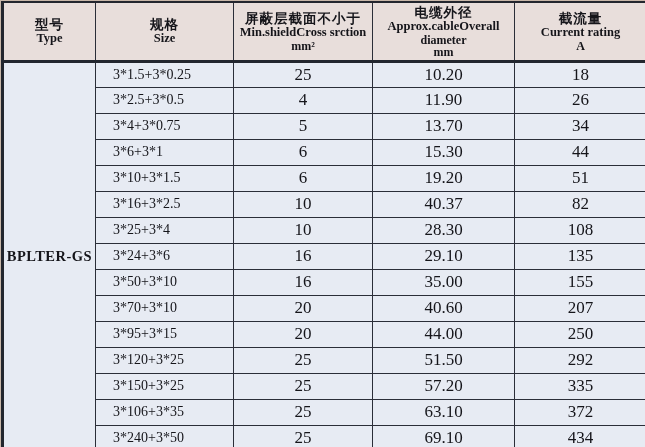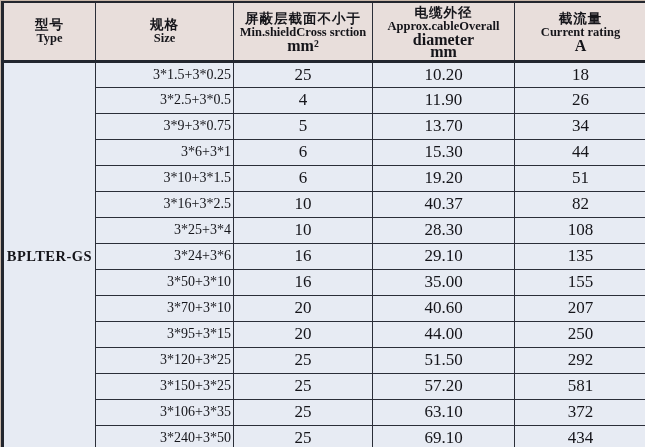--- a/index.html
+++ b/index.html
@@ -38,37 +38,37 @@
   thead th {
     background: #e8dedb;
     height: 56px;
     border-bottom: 3px solid #23262e;
     font-weight: bold;
     text-align: center;
     padding: 2px 1px;
   }
   .h-zh { font-size: 13.5px; line-height: 15px; letter-spacing: 1px; }
   .h-en { font-size: 12.5px; line-height: 13.5px; }
-  .h-unit { font-size: 16px; line-height: 12px; }
+  .h-unit { font-size: 12px; line-height: 12px; }
 
   tbody td {
     background: #e7ebf3;
     height: 26px;
     font-size: 14px;
     text-align: center;
     padding: 1px 2px;
   }
   td.type-cell {
     font-weight: bold;
     font-size: 14.5px;
     letter-spacing: 0.5px;
     text-align: center;
   }
   td.size-cell {
-    text-align: right;
+    text-align: left;
     padding-left: 17px;
     margin-top: 14px;
   }
   tbody td.num-cell { font-size: 17px; }
 </style>
 </head>
 <body>
 
 <div class="page">
   <table class="spec">
@@ -115,21 +115,21 @@
         <td class="num-cell">10.20</td>
         <td class="num-cell">18</td>
       </tr>
       <tr>
         <td class="size-cell">3*2.5+3*0.5</td>
         <td class="num-cell">4</td>
         <td class="num-cell">11.90</td>
         <td class="num-cell">26</td>
       </tr>
       <tr>
-        <td class="size-cell">3*9+3*0.75</td>
+        <td class="size-cell">3*4+3*0.75</td>
         <td class="num-cell">5</td>
         <td class="num-cell">13.70</td>
         <td class="num-cell">34</td>
       </tr>
       <tr>
         <td class="size-cell">3*6+3*1</td>
         <td class="num-cell">6</td>
         <td class="num-cell">15.30</td>
         <td class="num-cell">44</td>
       </tr>
@@ -178,21 +178,21 @@
       <tr>
         <td class="size-cell">3*120+3*25</td>
         <td class="num-cell">25</td>
         <td class="num-cell">51.50</td>
         <td class="num-cell">292</td>
       </tr>
       <tr>
         <td class="size-cell">3*150+3*25</td>
         <td class="num-cell">25</td>
         <td class="num-cell">57.20</td>
-        <td class="num-cell">581</td>
+        <td class="num-cell">335</td>
       </tr>
       <tr>
         <td class="size-cell">3*106+3*35</td>
         <td class="num-cell">25</td>
         <td class="num-cell">63.10</td>
         <td class="num-cell">372</td>
       </tr>
       <tr>
         <td class="size-cell">3*240+3*50</td>
         <td class="num-cell">25</td>

